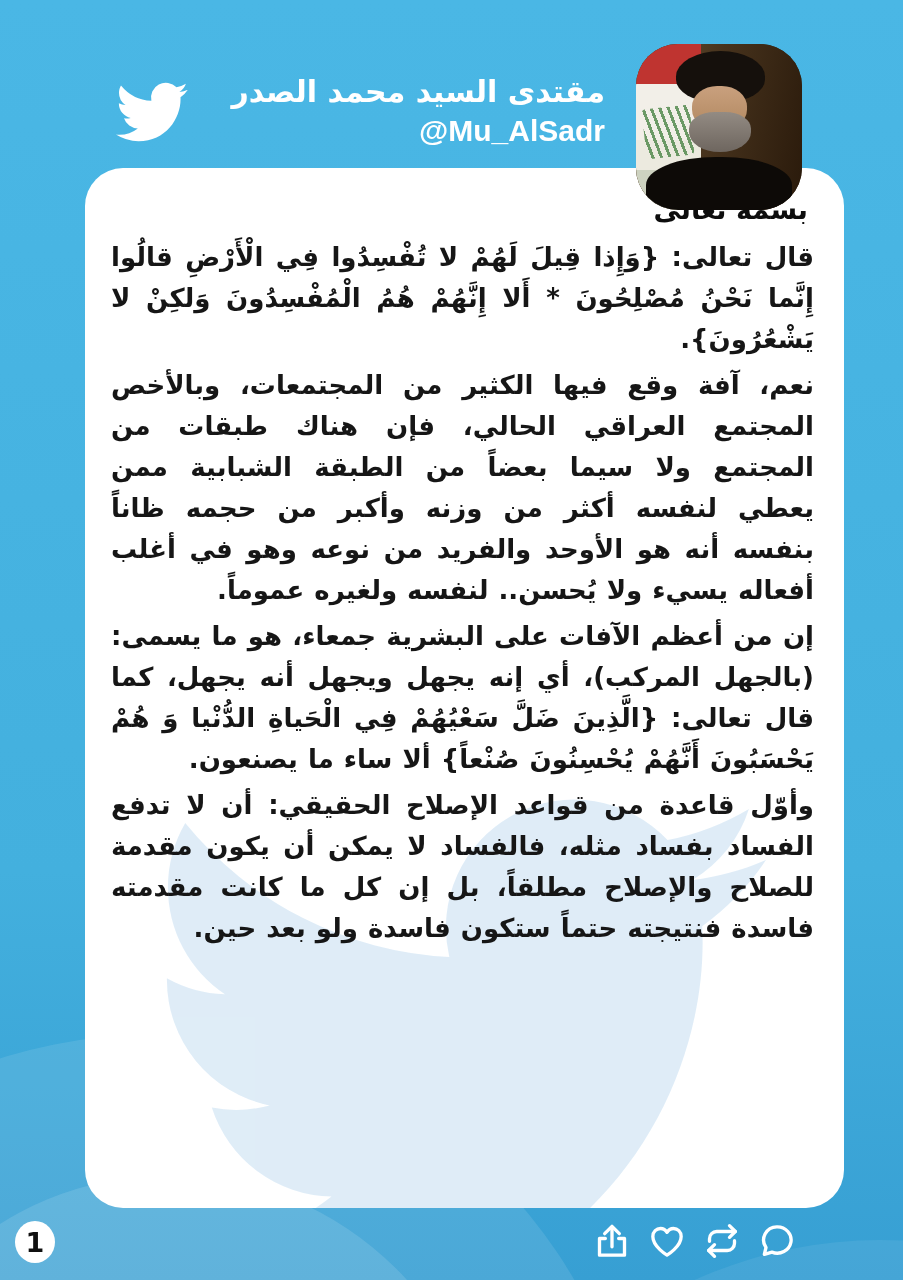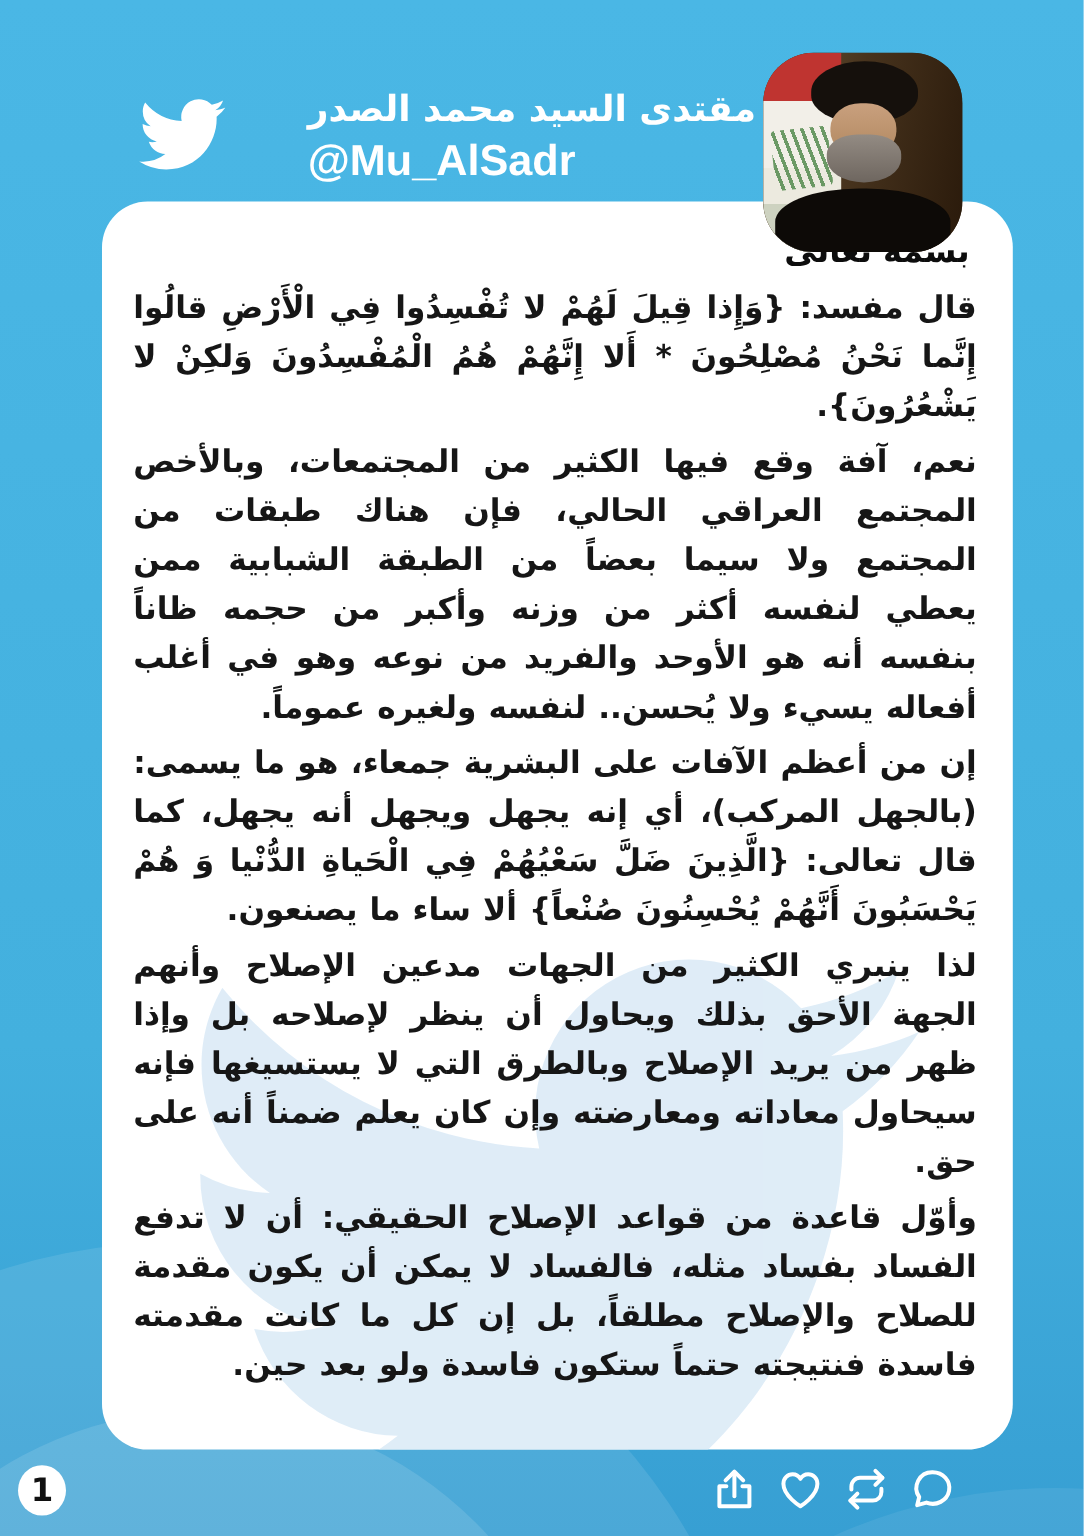--- a/index.html
+++ b/index.html
@@ -18,23 +18,23 @@
     background:linear-gradient(180deg,var(--background-top) 0%,#43b0de 68%,var(--background-bottom) 100%);
   }
   .bg-arc{position:absolute;border-radius:50%;background:rgba(255,255,255,0.10);}
   .bg-arc.a1{left:-340px;top:1035px;width:980px;height:980px;}
   .bg-arc.a2{left:-150px;top:1175px;width:640px;height:640px;background:rgba(255,255,255,0.12);}
   .bg-arc.a3{left:430px;top:1240px;width:900px;height:900px;background:rgba(255,255,255,0.07);}
 
   .logo{position:absolute;left:106px;top:74px;width:90px;height:76px;z-index:4;}
   .logo svg{width:100%;height:100%;fill:#fff;}
 
-  .header-text{position:absolute;top:72px;right:273px;color:var(--header-text);z-index:4;direction:rtl;}
+  .header-text{position:absolute;top:72px;right:298px;text-align:right;color:var(--header-text);z-index:4;direction:rtl;}
   .header-text .name{font-size:30px;font-weight:700;line-height:1.3;}
-  .header-text .handle{font-size:36px;font-weight:700;direction:ltr;font-family:"Liberation Sans","DejaVu Sans",sans-serif;line-height:1.3;}
+  .header-text .handle{font-size:30px;font-weight:700;direction:ltr;font-family:"Liberation Sans","DejaVu Sans",sans-serif;line-height:1.3;}
 
   .avatar{position:absolute;left:636px;top:44px;width:166px;height:166px;border-radius:42px;overflow:hidden;z-index:6;background:#3c2c1b;}
   .avatar .bg{position:absolute;inset:0;background:linear-gradient(100deg,#6b5638 0%,#47331d 45%,#2a1a0b 100%);}
   .avatar .flag{position:absolute;left:0;top:0;width:39%;height:100%;
     background:linear-gradient(180deg,#bf3430 0 24%,#f2efe8 24% 58%,#eceadf 58% 76%,#cdd2c0 76% 100%);}
   .avatar .flag .script{position:absolute;left:12%;top:38%;width:74%;height:30%;
     background:repeating-linear-gradient(75deg,transparent 0 5px,#3f7d3a 5px 8px);opacity:.75;transform:rotate(-6deg);border-radius:4px;}
   .avatar .turban{position:absolute;left:24%;top:4%;width:54%;height:31%;background:#15100c;border-radius:50% 50% 44% 44%;}
   .avatar .face{position:absolute;left:34%;top:25%;width:33%;height:27%;background:linear-gradient(#c9a07e,#b1885f);border-radius:46%;}
   .avatar .beard{position:absolute;left:32%;top:41%;width:37%;height:24%;background:linear-gradient(#938b83,#6e665f);border-radius:42% 42% 50% 50%;}
@@ -95,24 +95,23 @@
 
 <div class="card">
   <div class="watermark">
     <svg viewBox="0 0 24 24">
         <path d="M23.643 4.937c-.835.37-1.732.62-2.675.733a4.67 4.67 0 0 0 2.048-2.578 9.3 9.3 0 0 1-2.958 1.13 4.66 4.66 0 0 0-7.938 4.25 13.229 13.229 0 0 1-9.602-4.868c-.4.69-.63 1.49-.63 2.342A4.66 4.66 0 0 0 3.96 9.824a4.647 4.647 0 0 1-2.11-.583v.06a4.66 4.66 0 0 0 3.737 4.568 4.692 4.692 0 0 1-2.104.08 4.661 4.661 0 0 0 4.352 3.234 9.348 9.348 0 0 1-5.786 1.995 9.5 9.5 0 0 1-1.112-.065 13.175 13.175 0 0 0 7.14 2.093c8.57 0 13.255-7.098 13.255-13.254 0-.2-.005-.402-.014-.602a9.47 9.47 0 0 0 2.323-2.41z"></path>
       </svg>
   </div>
   <div class="card-content">
     <div class="title">بسمه تعالى</div>
     <div>
-        <p class="para">قال مفسد: {وَإِذا قِيلَ لَهُمْ لا تُفْسِدُوا فِي الْأَرْضِ قالُوا إِنَّما نَحْنُ مُصْلِحُونَ * أَلا إِنَّهُمْ هُمُ الْمُفْسِدُونَ وَلكِنْ لا يَشْعُرُونَ}.</p>
+        <p class="para">قال تعالى: {وَإِذا قِيلَ لَهُمْ لا تُفْسِدُوا فِي الْأَرْضِ قالُوا إِنَّما نَحْنُ مُصْلِحُونَ * أَلا إِنَّهُمْ هُمُ الْمُفْسِدُونَ وَلكِنْ لا يَشْعُرُونَ}.</p>
         <p class="para">نعم، آفة وقع فيها الكثير من المجتمعات، وبالأخص المجتمع العراقي الحالي، فإن هناك طبقات من المجتمع ولا سيما بعضاً من الطبقة الشبابية ممن يعطي لنفسه أكثر من وزنه وأكبر من حجمه ظاناً بنفسه أنه هو الأوحد والفريد من نوعه وهو في أغلب أفعاله يسيء ولا يُحسن.. لنفسه ولغيره عموماً.</p>
         <p class="para">إن من أعظم الآفات على البشرية جمعاء، هو ما يسمى: (بالجهل المركب)، أي إنه يجهل ويجهل أنه يجهل، كما قال تعالى: {الَّذِينَ ضَلَّ سَعْيُهُمْ فِي الْحَياةِ الدُّنْيا وَ هُمْ يَحْسَبُونَ أَنَّهُمْ يُحْسِنُونَ صُنْعاً} ألا ساء ما يصنعون.</p>
-        <p class="para">لذا ينبري الكثير من الجهات مدعين الإصلاح وأنهم الجهة الأحق بذلك ويحاول أن ينظر لإصلاحه بل وإذا ظهر من يريد الإصلاح وبالطرق التي لا يستسيغها فإنه سيحاول معاداته ومعارضته وإن كان يعلم ضمناً أنه على حق.</p>
         <p class="para">وأوّل قاعدة من قواعد الإصلاح الحقيقي: أن لا تدفع الفساد بفساد مثله، فالفساد لا يمكن أن يكون مقدمة للصلاح والإصلاح مطلقاً، بل إن كل ما كانت مقدمته فاسدة فنتيجته حتماً ستكون فاسدة ولو بعد حين.</p>
       </div>
   </div>
 </div>
 
 <div class="page-circle">1</div>
 <div class="date">28/5/2021</div>
 
 <div class="actions">
   <div class="action">

